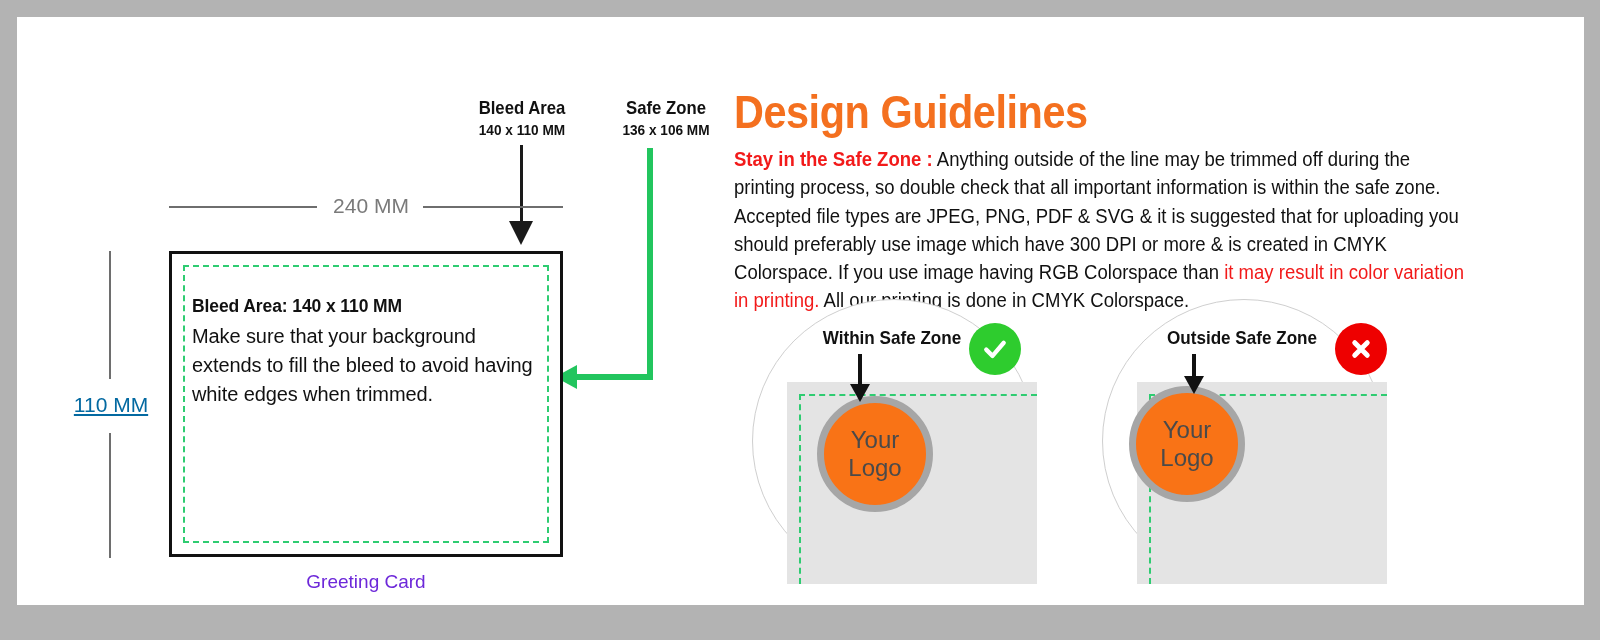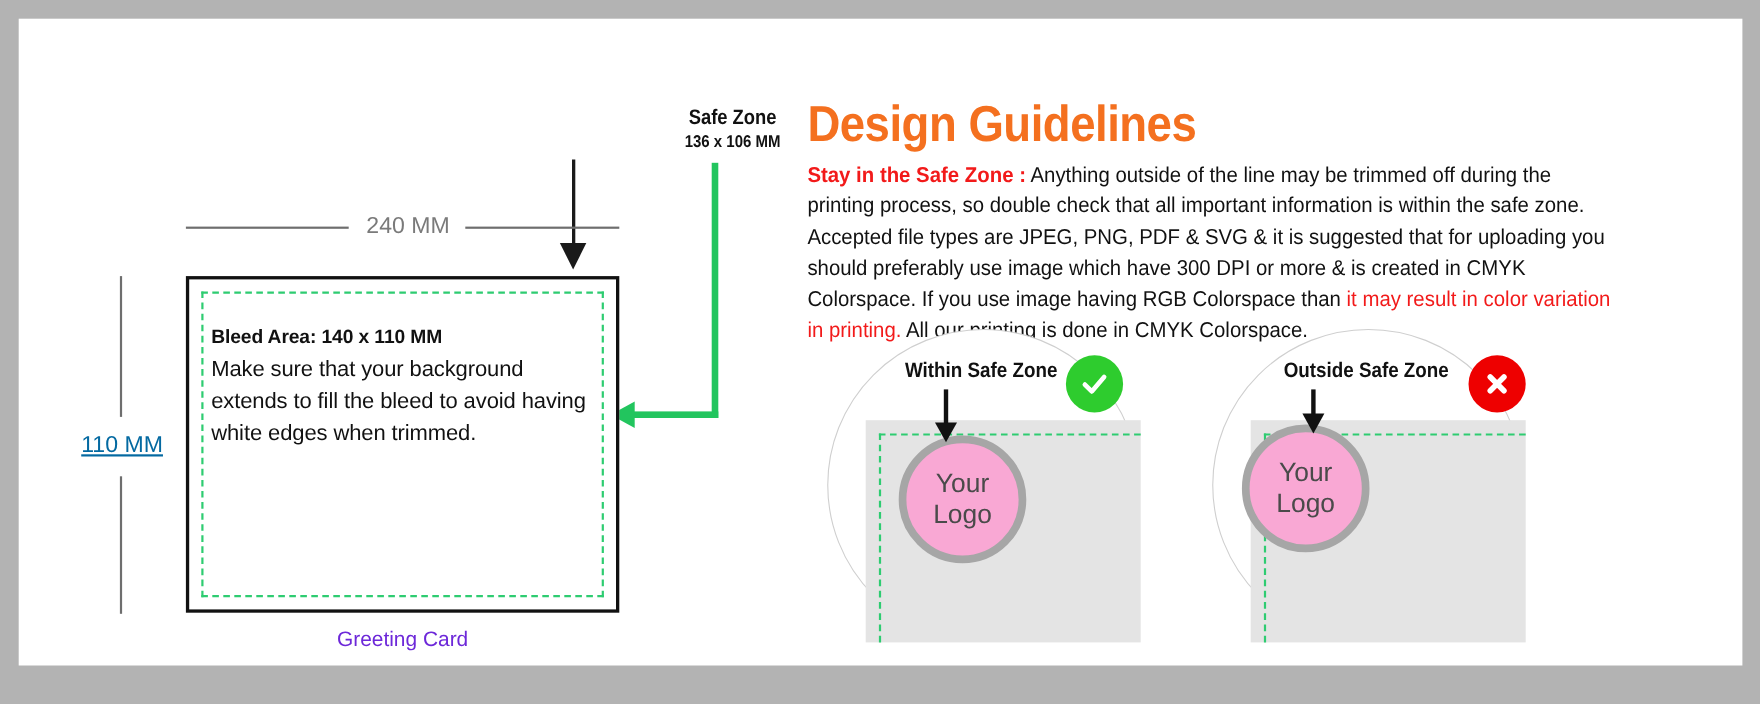--- a/index.html
+++ b/index.html
@@ -147,21 +147,21 @@
     position:absolute;left:40px;top:88px;width:250px;height:202px;
     background:#e4e4e4;
   }
   .ex-dash{
     position:absolute;left:52px;top:100px;width:238px;height:190px;
     border-left:2px dashed #2ecc71;border-top:2px dashed #2ecc71;
     box-sizing:border-box;
   }
   .ex-logo{
     position:absolute;width:116px;height:116px;border-radius:50%;
-    background:#f9a8d4;border:7px solid #a6a6a6;box-sizing:border-box;
+    background:#f97316;border:7px solid #a6a6a6;box-sizing:border-box;
     display:flex;flex-direction:column;align-items:center;justify-content:center;
     color:#4a4a4a;font-size:24px;line-height:1.15;
     font-family:"Liberation Sans",sans-serif;
   }
   #logo-good{left:70px;top:102px;}
   #logo-bad{left:32px;top:92px;}
 
   .ex-label{
     position:absolute;top:33px;width:290px;text-align:center;
     font-size:19px;font-weight:700;color:#111;
@@ -187,20 +187,24 @@
   #badge-bad{left:238px;top:29px;background:#ee0000;}
 </style>
 </head>
 <body>
 
 <div class="frame">
 
   <div class="left-panel">
 
 
+    <div class="callout" id="callout-bleed">
+      <div class="c-title">Bleed Area</div>
+      <div class="c-sub">140 x 110 MM</div>
+    </div>
     <div class="callout" id="callout-safe">
       <div class="c-title">Safe Zone</div>
       <div class="c-sub">136 x 106 MM</div>
     </div>
 
     <div class="bleed-arrow-stem"></div>
     <div class="bleed-arrow-head"></div>
 
     <div class="green-stem"></div>
     <div class="green-horz"></div>

